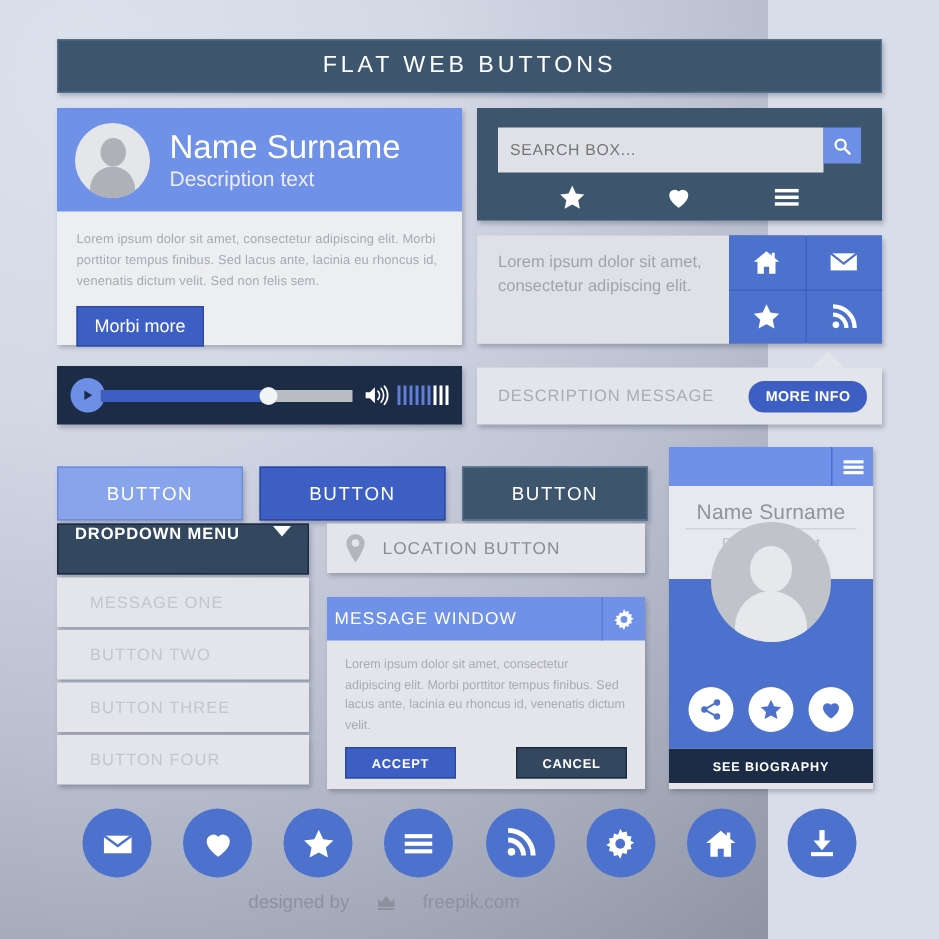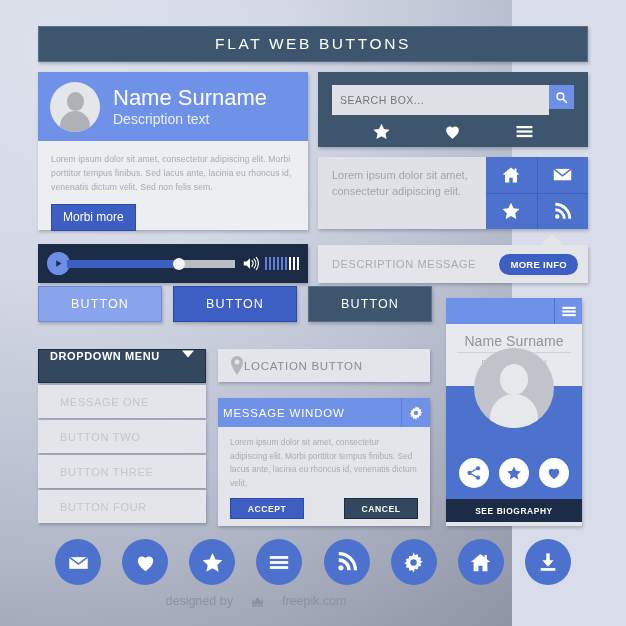--- a/index.html
+++ b/index.html
@@ -131,21 +131,21 @@
     position: absolute; left: 67%; top: 50%; transform: translate(-50%, -50%);
     width: 12px; height: 12px; border-radius: 50%; background: #f2f3f5;
   }
   #volume-wrap { display: flex; align-items: center; margin-left: 8px; flex: 0 0 auto; }
   #volume-bars { display: flex; gap: 1.6px; margin-left: 5px; }
   #volume-bars i { display: block; width: 2.4px; height: 13px; background: #fff; }
   #volume-bars i.on { background: #5f7fd8; }
 
   
   .flat-btn {
-    position: absolute; top: 286px; width: 124px; height: 36px;
+    position: absolute; top: 311px; width: 124px; height: 36px;
     display: flex; align-items: center; justify-content: center;
     color: #fff; font-size: 12.5px; letter-spacing: 1.1px;
   }
   #btn-light { left: 38px; background: #87a4ec; border: 1px solid #6d8cda; }
   #btn-mid { left: 173px; background: #3d5fc4; border: 1px solid #2c49a3; }
   #btn-dark { left: 308px; background: #3d566e; border: 1px solid #55708c; }
 
   
   #dropdown { left: 38px; top: 349px; width: 168px; }
   #dropdown-head {
@@ -157,21 +157,21 @@
     height: 33px; margin-top: 2px; background: #e3e5ea;
     display: flex; align-items: center; padding-left: 22px;
     color: #c3c6cd; font-size: 11px; letter-spacing: .7px;
   }
 
   
   #location-btn {
     left: 218px; top: 349px; width: 212px; height: 33px; background: #e3e5ea;
     display: flex; align-items: center; padding-left: 12px;
   }
-  #location-btn .lbl { color: #8a8d94; font-size: 11.5px; letter-spacing: .7px; }
+  #location-btn .lbl { color: #8a8d94; font-size: 11.5px; letter-spacing: .7px; margin-left: 11px; }
 
   
   #msg-window { left: 218px; top: 398px; width: 212px; height: 128px; background: #e3e5ea; }
   #msg-head {
     height: 29px; background: #7091e8; display: flex; align-items: center;
     justify-content: space-between;
   }
   #msg-head .t { color: #fff; font-size: 11.5px; letter-spacing: .8px; padding-left: 5px; }
   #msg-gear {
     width: 29px; height: 29px; display: flex; align-items: center; justify-content: center;

